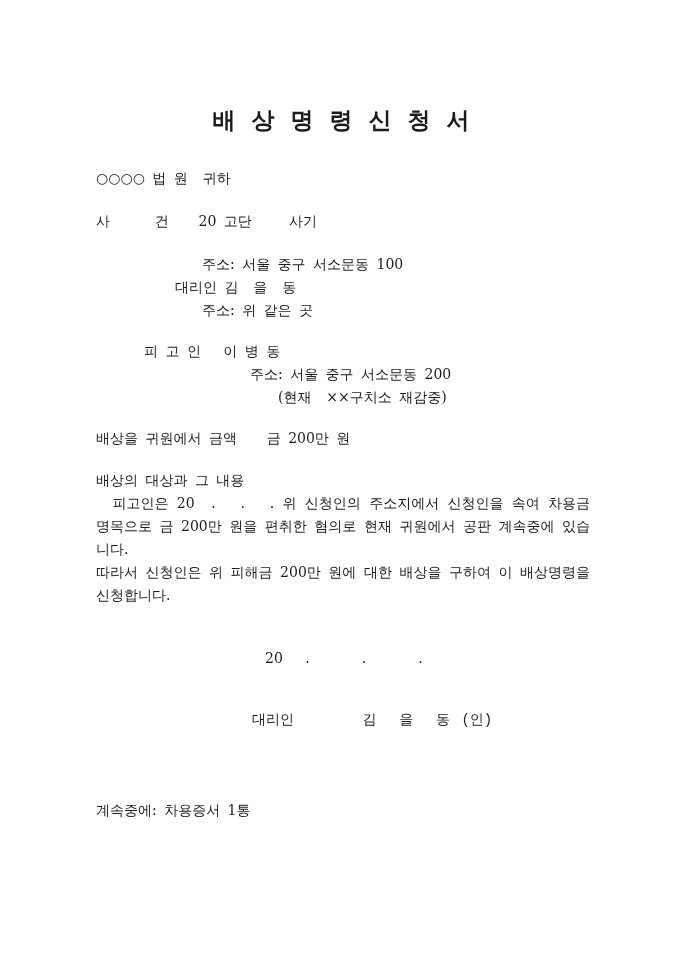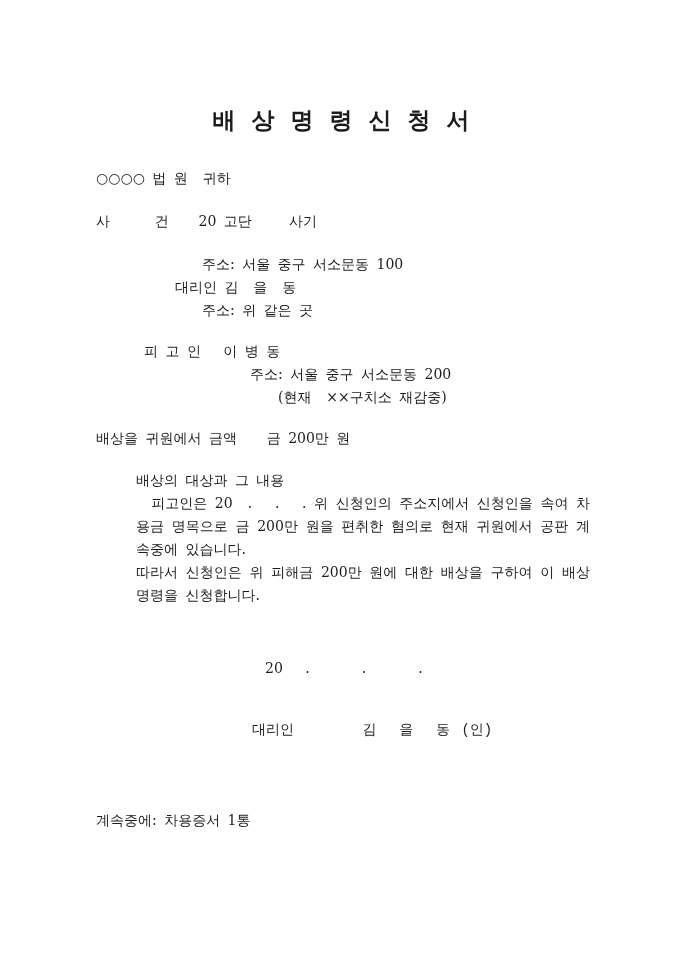--- a/index.html
+++ b/index.html
@@ -27,32 +27,32 @@
     font-size: 23px;
     letter-spacing: 4px;
     line-height: 24px;
     white-space: pre;
   }
   .court-line   { margin-top: 35px; }
   .case-line    { margin-top: 20px; }
   .applicant-block { margin-top: 20px; }
   .defendant-block { margin-top: 18px; margin-left: 48px; }
   .amount-line  { margin-top: 18px; }
-  .statement-block { margin-top: 19px; margin-left: 40px; }
+  .statement-block { margin-top: 19px; }
   .para {
     white-space: pre-wrap;
     line-height: 23px;
     word-spacing: 3px;
     text-align: justify;
     word-break: break-all;
   }
   .indent-addr  { padding-left: 106px; }
   .indent-agent { padding-left: 79px; }
   .indent-note  { padding-left: 134px; }
-  .date-line      { margin-top: 50px; padding-left: 169px; }
+  .date-line      { margin-top: 40px; padding-left: 169px; }
   .signature-line { margin-top: 39px; padding-left: 156px; font-family: Liberation Mono, monospace; }
   .attachment-line{ margin-top: 67px; }
 </style>
 </head>
 <body>
 
 <div class="page">
 
   <div class="title">배 상 명 령 신 청 서</div>
 

